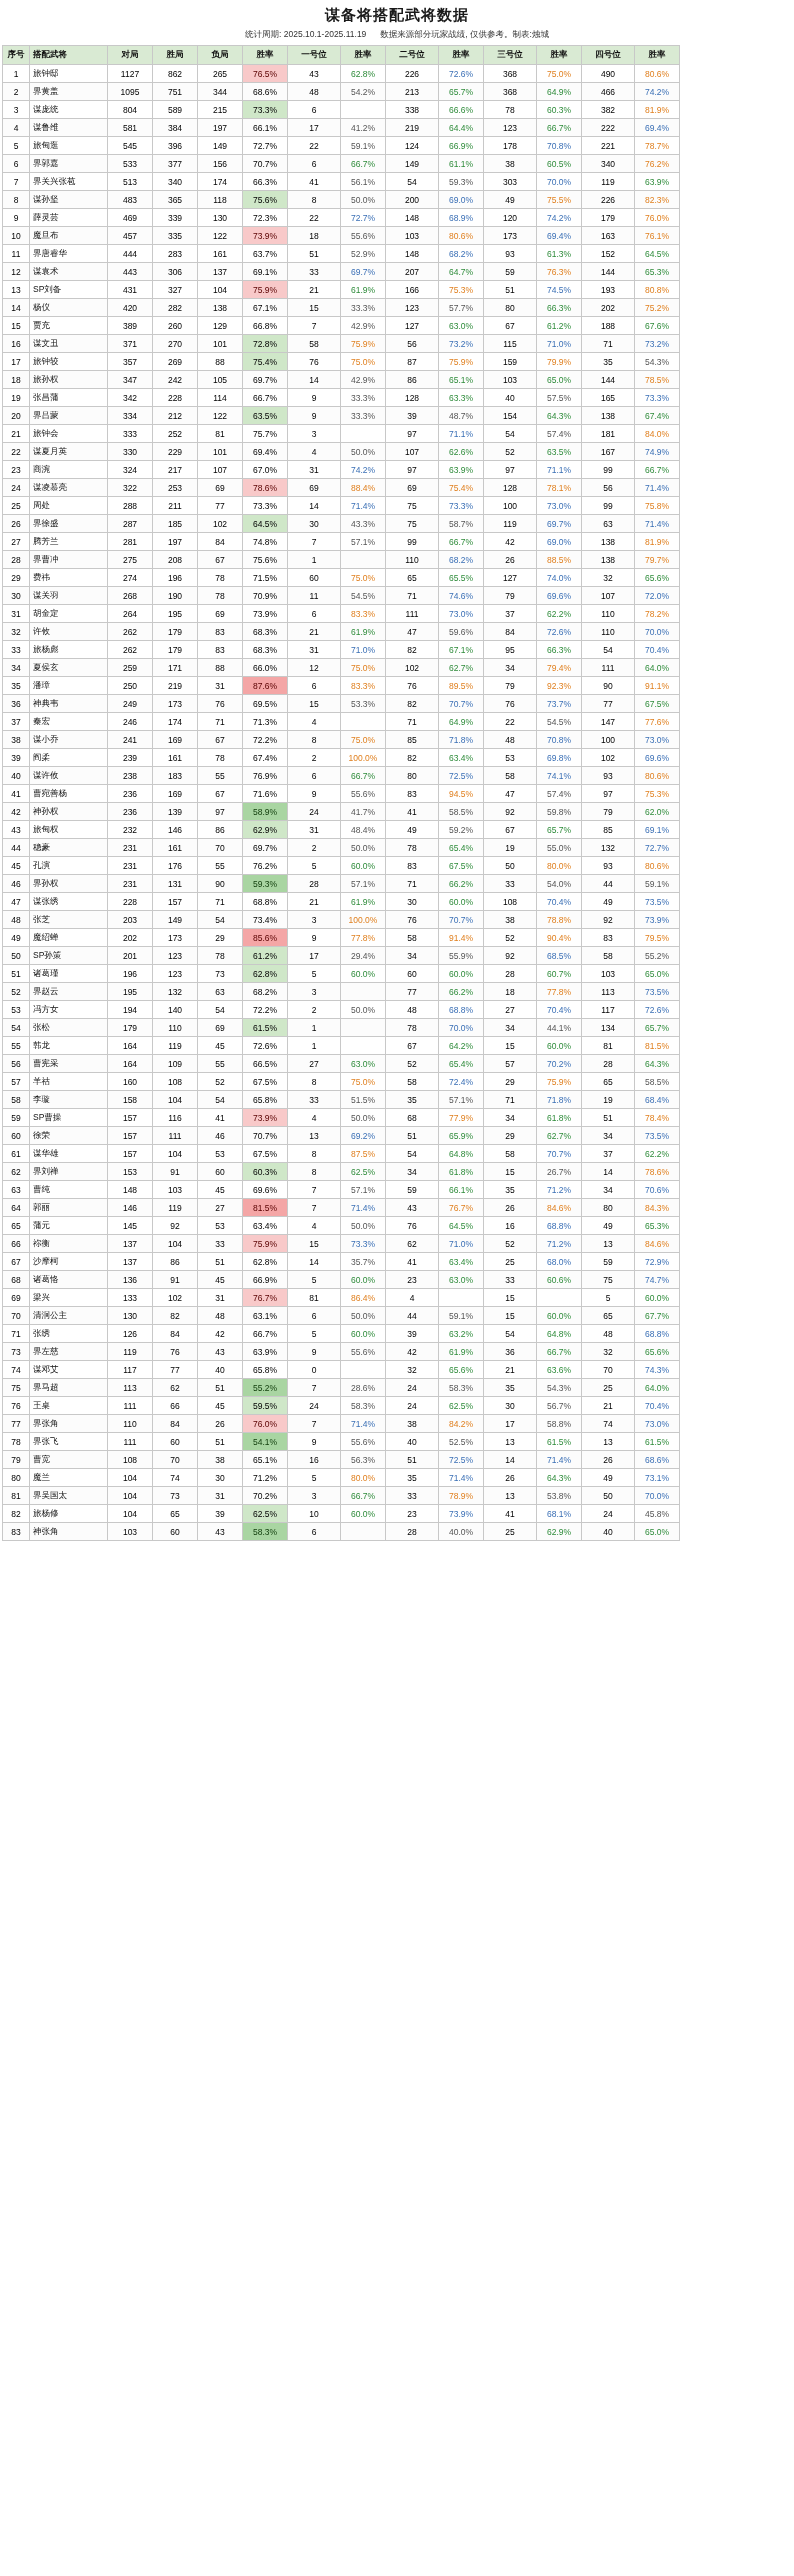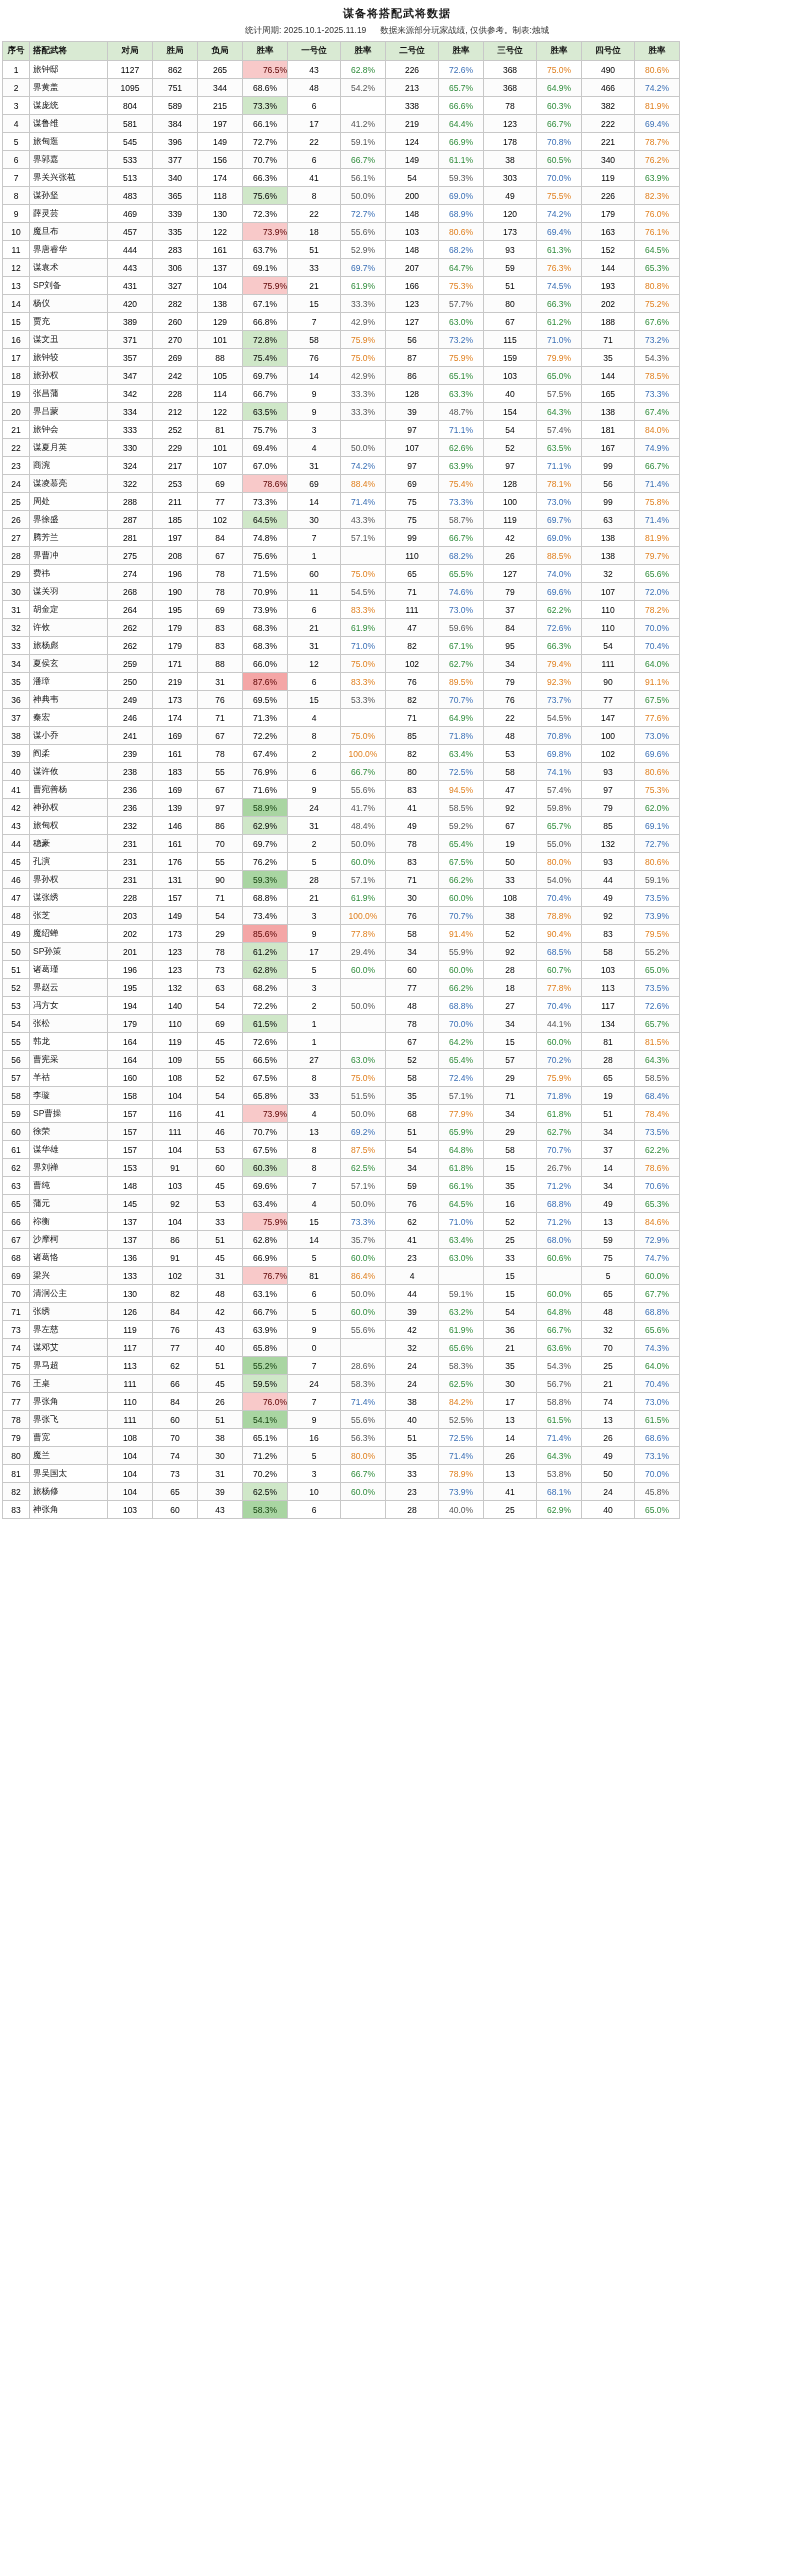--- a/index.html
+++ b/index.html
@@ -1,19 +1,19 @@
 <!DOCTYPE html>
 <html><head>
 <meta charset="utf-8">
 <style>
   html,body{margin:0;padding:0;background:#ffffff;}
   body{font-family:"Liberation Sans", sans-serif;width:794px;}
   .page{width:794px;position:relative;}
   .title{
-    text-align:center;font-size:11px;font-weight:bold;color:#1a1a1a;
+    text-align:center;font-size:15px;font-weight:bold;color:#1a1a1a;
     padding:6px 0 2px 0;letter-spacing:1px;
   }
   .subbar{
     display:flex;justify-content:center;align-items:center;gap:14px;
     font-size:8.5px;color:#333;padding:2px 0 4px 0;
   }
   .subbar span{white-space:nowrap;}
   table{border-collapse:collapse;width:677px;margin:0 2px;table-layout:fixed;}
   th,td{
     border:1px solid #c8c8c8;font-size:8.5px;text-align:center;
@@ -25,21 +25,21 @@
   .c-idx{width:26px;}
   .c-name{width:74px;text-align:left;padding-left:3px;}
   .c-num{width:44px;}
   .c-rate{width:44px;}
   .c-gen{width:52px;}
   tbody tr:nth-child(even) td{background:#fcfcfc;}
   tbody tr:nth-child(odd) td{background:#ffffff;}
   td.name{text-align:left;padding-left:3px;color:#111;}
   td.rate{font-weight:normal;}
   .hl-red{background:#f4a6a6 !important;color:#5a0000;margin-left:28px;}
-  .hl-pink{background:#f8c9c9 !important;color:#5a0000;text-align:right;}
+  .hl-pink{background:#f8c9c9 !important;color:#5a0000;}
   .hl-green{background:#a9d5a2 !important;color:#14410f;}
   .hl-lgreen{background:#cfe7c8 !important;}
   .r-orange{color:#e08020;}
   .r-blue{color:#3a6fb5;}
   .r-green{color:#2e8b3a;}
   .r-gray{color:#555;}
 </style>
 </head>
 <body>
 
@@ -1072,20 +1072,36 @@
           <td class="c-gen">7</td>
           <td class="c-rate r-gray">57.1%</td>
           <td class="c-gen">59</td>
           <td class="c-rate r-green">66.1%</td>
           <td class="c-gen">35</td>
           <td class="c-rate r-blue">71.2%</td>
           <td class="c-gen">34</td>
           <td class="c-rate r-blue">70.6%</td>
         </tr>
         <tr>
+          <td class="c-idx">64</td>
+          <td class="c-name name">郭丽</td>
+          <td class="c-num">146</td>
+          <td class="c-num">119</td>
+          <td class="c-num">27</td>
+          <td class="c-rate rate hl-red">81.5%</td>
+          <td class="c-gen">7</td>
+          <td class="c-rate r-blue">71.4%</td>
+          <td class="c-gen">43</td>
+          <td class="c-rate r-orange">76.7%</td>
+          <td class="c-gen">26</td>
+          <td class="c-rate r-orange">84.6%</td>
+          <td class="c-gen">80</td>
+          <td class="c-rate r-orange">84.3%</td>
+        </tr>
+        <tr>
           <td class="c-idx">65</td>
           <td class="c-name name">蒲元</td>
           <td class="c-num">145</td>
           <td class="c-num">92</td>
           <td class="c-num">53</td>
           <td class="c-rate rate ">63.4%</td>
           <td class="c-gen">4</td>
           <td class="c-rate r-gray">50.0%</td>
           <td class="c-gen">76</td>
           <td class="c-rate r-green">64.5%</td>

